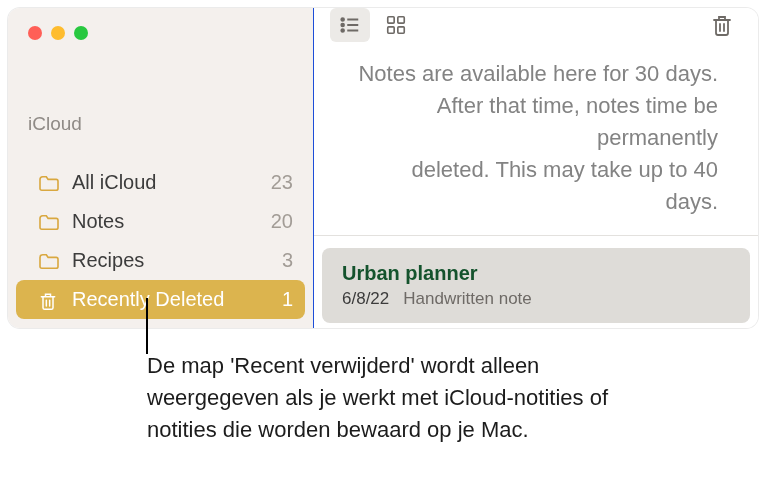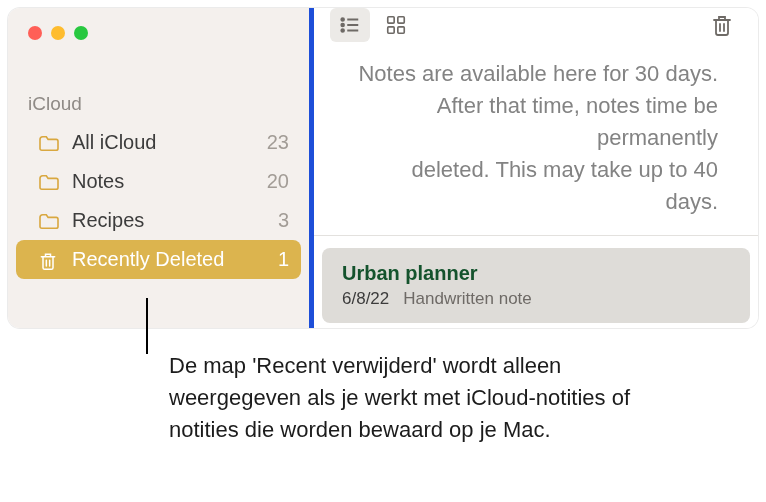--- a/index.html
+++ b/index.html
@@ -25,23 +25,24 @@
   border-radius: 12px;
   overflow: hidden;
   box-shadow: 0 0 0 1px rgba(0,0,0,0.08);
   display: flex;
   background: #fff;
 }
 
 .sidebar {
   width: 306px;
   background: #f4f0ed;
-  border-right: 5px solid #1d4ed8;
+  border-right: 1px solid #1d4ed8;
   display: flex;
   flex-direction: column;
+  gap: 20px;
 }
 
 .traffic-lights {
   display: flex;
   gap: 9px;
   padding: 18px 0 0 20px;
   height: 55px;
   align-items: flex-start;
 }
 
@@ -198,21 +199,21 @@
   left: 16px;
   top: 4px;
   width: 2px;
   height: 56px;
   background: #000;
 }
 
 .callout-text {
   position: absolute;
   top: 56px;
-  left: 39px;
+  left: 17px;
   font-size: 22px;
   line-height: 1.45;
   color: #1c1c1c;
   width: 480px;
 }
 </style>
 </head>
 <body>
 
 <div class="window">

